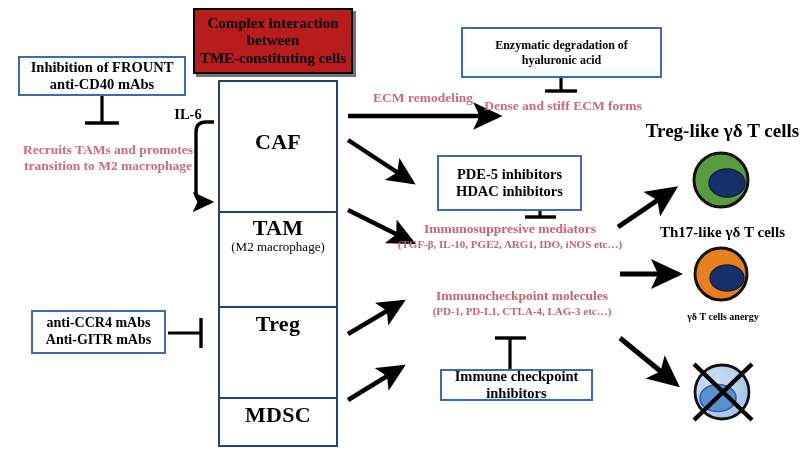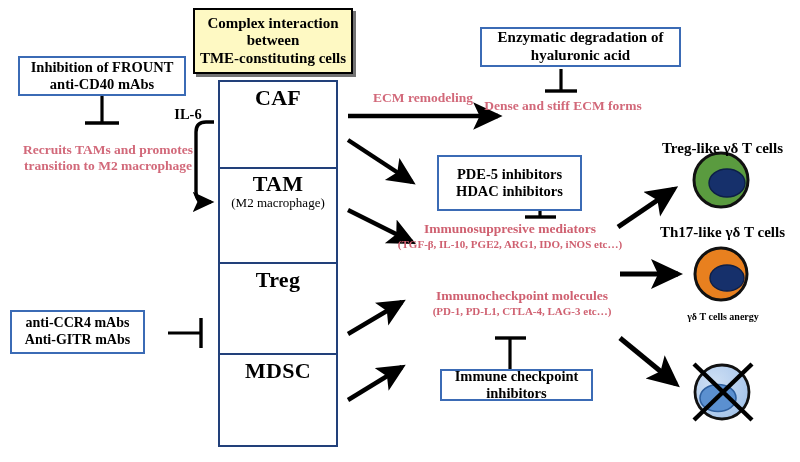--- a/index.html
+++ b/index.html
@@ -25,21 +25,21 @@
     display: flex;
     align-items: center;
     justify-content: center;
     text-align: center;
     font-weight: bold;
     color: #000000;
     line-height: 1.18;
   }
   .black-box {
     border: 2px solid #000000;
-    background: #fef9c3;
+    background: #b91c1c;
     box-sizing: border-box;
     display: flex;
     align-items: center;
     justify-content: center;
     text-align: center;
     font-weight: bold;
     color: #000000;
     line-height: 1.15;
     box-shadow: 3px 3px 0 0 rgba(0,0,0,0.55);
   }
@@ -49,20 +49,21 @@
     border: 2px solid #22407a;
     box-sizing: border-box;
     background: #ffffff;
   }
   .cell-cell {
     position: absolute;
     left: 0;
     width: 100%;
     box-sizing: border-box;
     border-bottom: 2px solid #22407a;
+    margin-top: 44px;
   }
   .cell-cell.last { border-bottom: none; }
   .cell-title {
     text-align: center;
     font-weight: bold;
     color: #000;
     letter-spacing: .3px;
   }
   .cell-sub {
     text-align: center;
@@ -230,35 +231,35 @@
     </div>
   </div>
 
   <div class="abs blue-box" style="left:18px; top:56px; width:168px; height:40px; font-size:14.5px;">
     <div>
       <div>Inhibition of FROUNT</div>
       <div>anti-CD40 mAbs</div>
     </div>
   </div>
 
-  <div class="abs blue-box" style="left:461px; top:27px; width:201px; height:40px; font-size:15px;margin-left:19px;">
+  <div class="abs blue-box" style="left:461px; top:27px; width:201px; height:51px; font-size:12px;">
     <div>
       <div>Enzymatic degradation of</div>
       <div>hyaluronic acid</div>
     </div>
   </div>
 
   <div class="abs blue-box" style="left:437px; top:155px; width:145px; height:56px; font-size:14.5px;">
     <div>
       <div>PDE-5 inhibitors</div>
       <div>HDAC inhibitors</div>
     </div>
   </div>
 
-  <div class="abs blue-box" style="left:10px; top:310px; width:135px; height:44px; font-size:14px;">
+  <div class="abs blue-box" style="left:31px; top:310px; width:135px; height:44px; font-size:14px;">
     <div>
       <div>anti-CCR4 mAbs</div>
       <div>Anti-GITR mAbs</div>
     </div>
   </div>
 
   <div class="abs blue-box" style="left:440px; top:369px; width:153px; height:32px; font-size:14.5px;">
     <div>
       <div>Immune checkpoint</div>
       <div>inhibitors</div>
@@ -297,19 +298,19 @@
   <div class="abs red-text" style="left:396px; top:221px; width:228px;">
     <div class="red-main" style="font-size:13.5px;">Immunosuppresive mediators</div>
     <div class="red-sub" style="font-size:11px; margin-top:1px;">(TGF-β, IL-10, PGE2, ARG1, IDO, iNOS etc…)</div>
   </div>
 
   <div class="abs red-text" style="left:412px; top:288px; width:220px;">
     <div class="red-main" style="font-size:13.5px;">Immunocheckpoint molecules</div>
     <div class="red-sub" style="font-size:11px; margin-top:1px;">(PD-1, PD-L1, CTLA-4, LAG-3 etc…)</div>
   </div>
 
-  <div class="abs blk-label" style="left:645px; top:140px; width:155px; font-size:15px;">Treg-like γδ T cells</div>
+  <div class="abs blk-label" style="left:645px; top:120px; width:155px; font-size:19px;">Treg-like γδ T cells</div>
 
   <div class="abs blk-label" style="left:645px; top:224px; width:155px; font-size:15px;">Th17-like γδ T cells</div>
 
   <div class="abs blk-label" style="left:648px; top:311px; width:150px; font-size:10px;">γδ T cells anergy</div>
 
 </div>
 
 </body></html>

